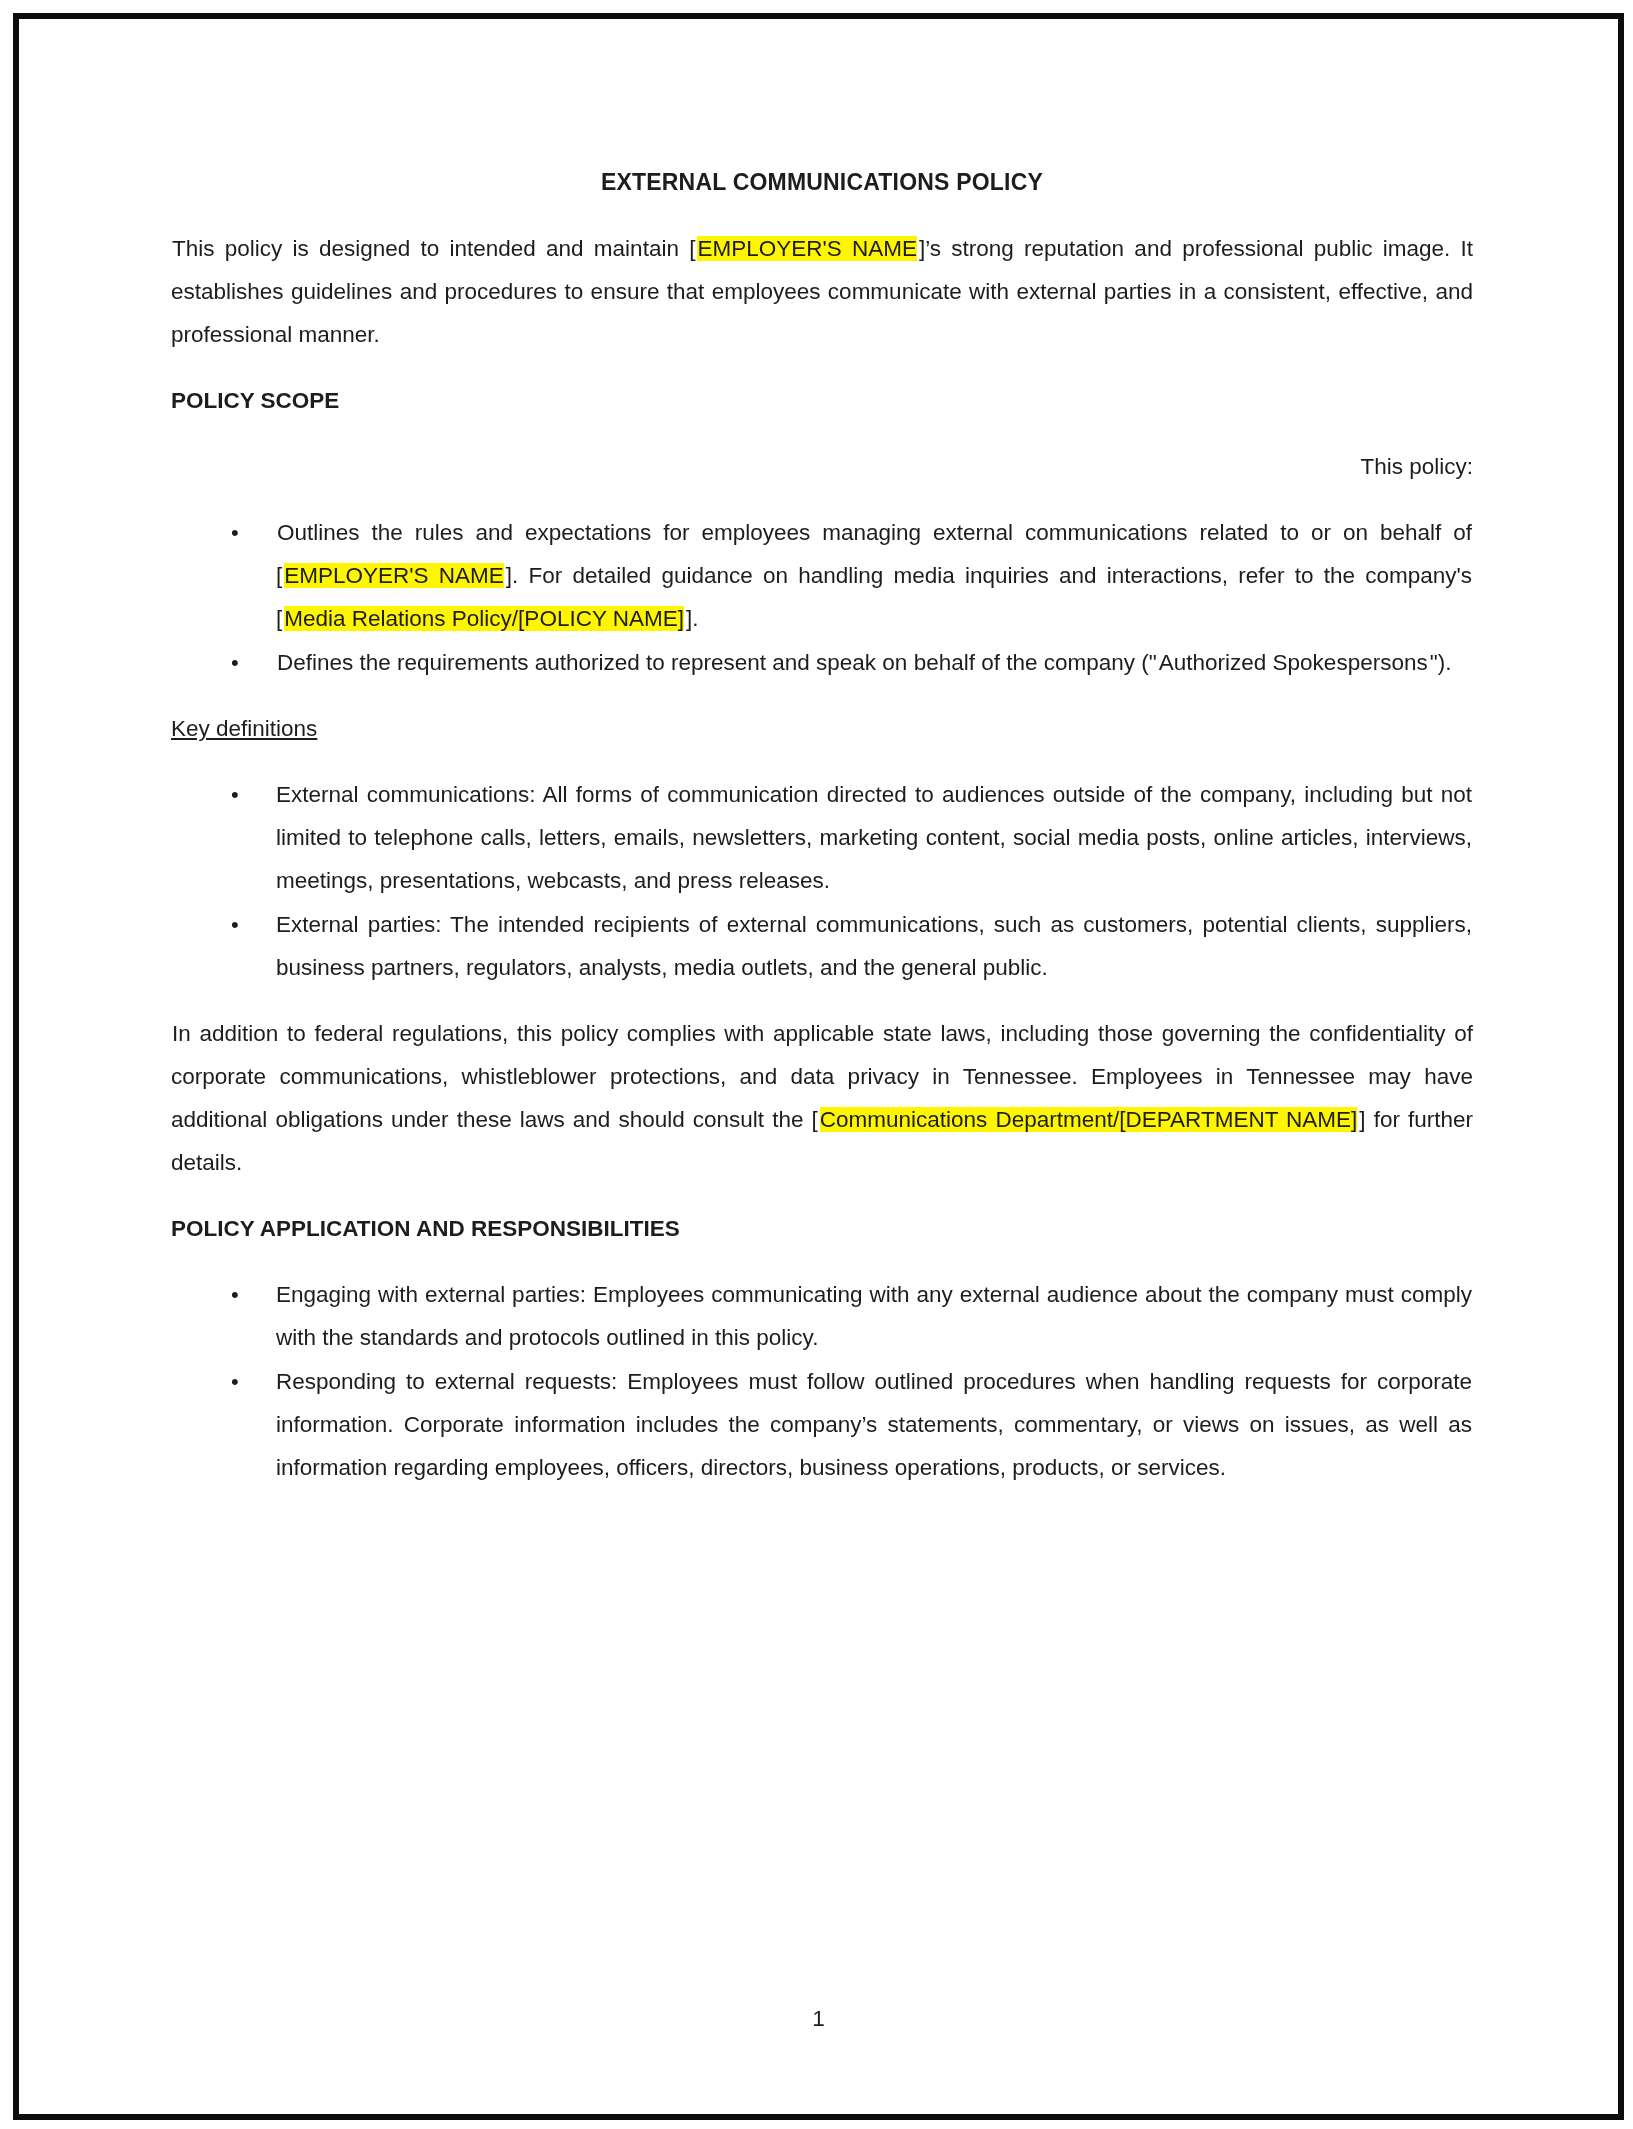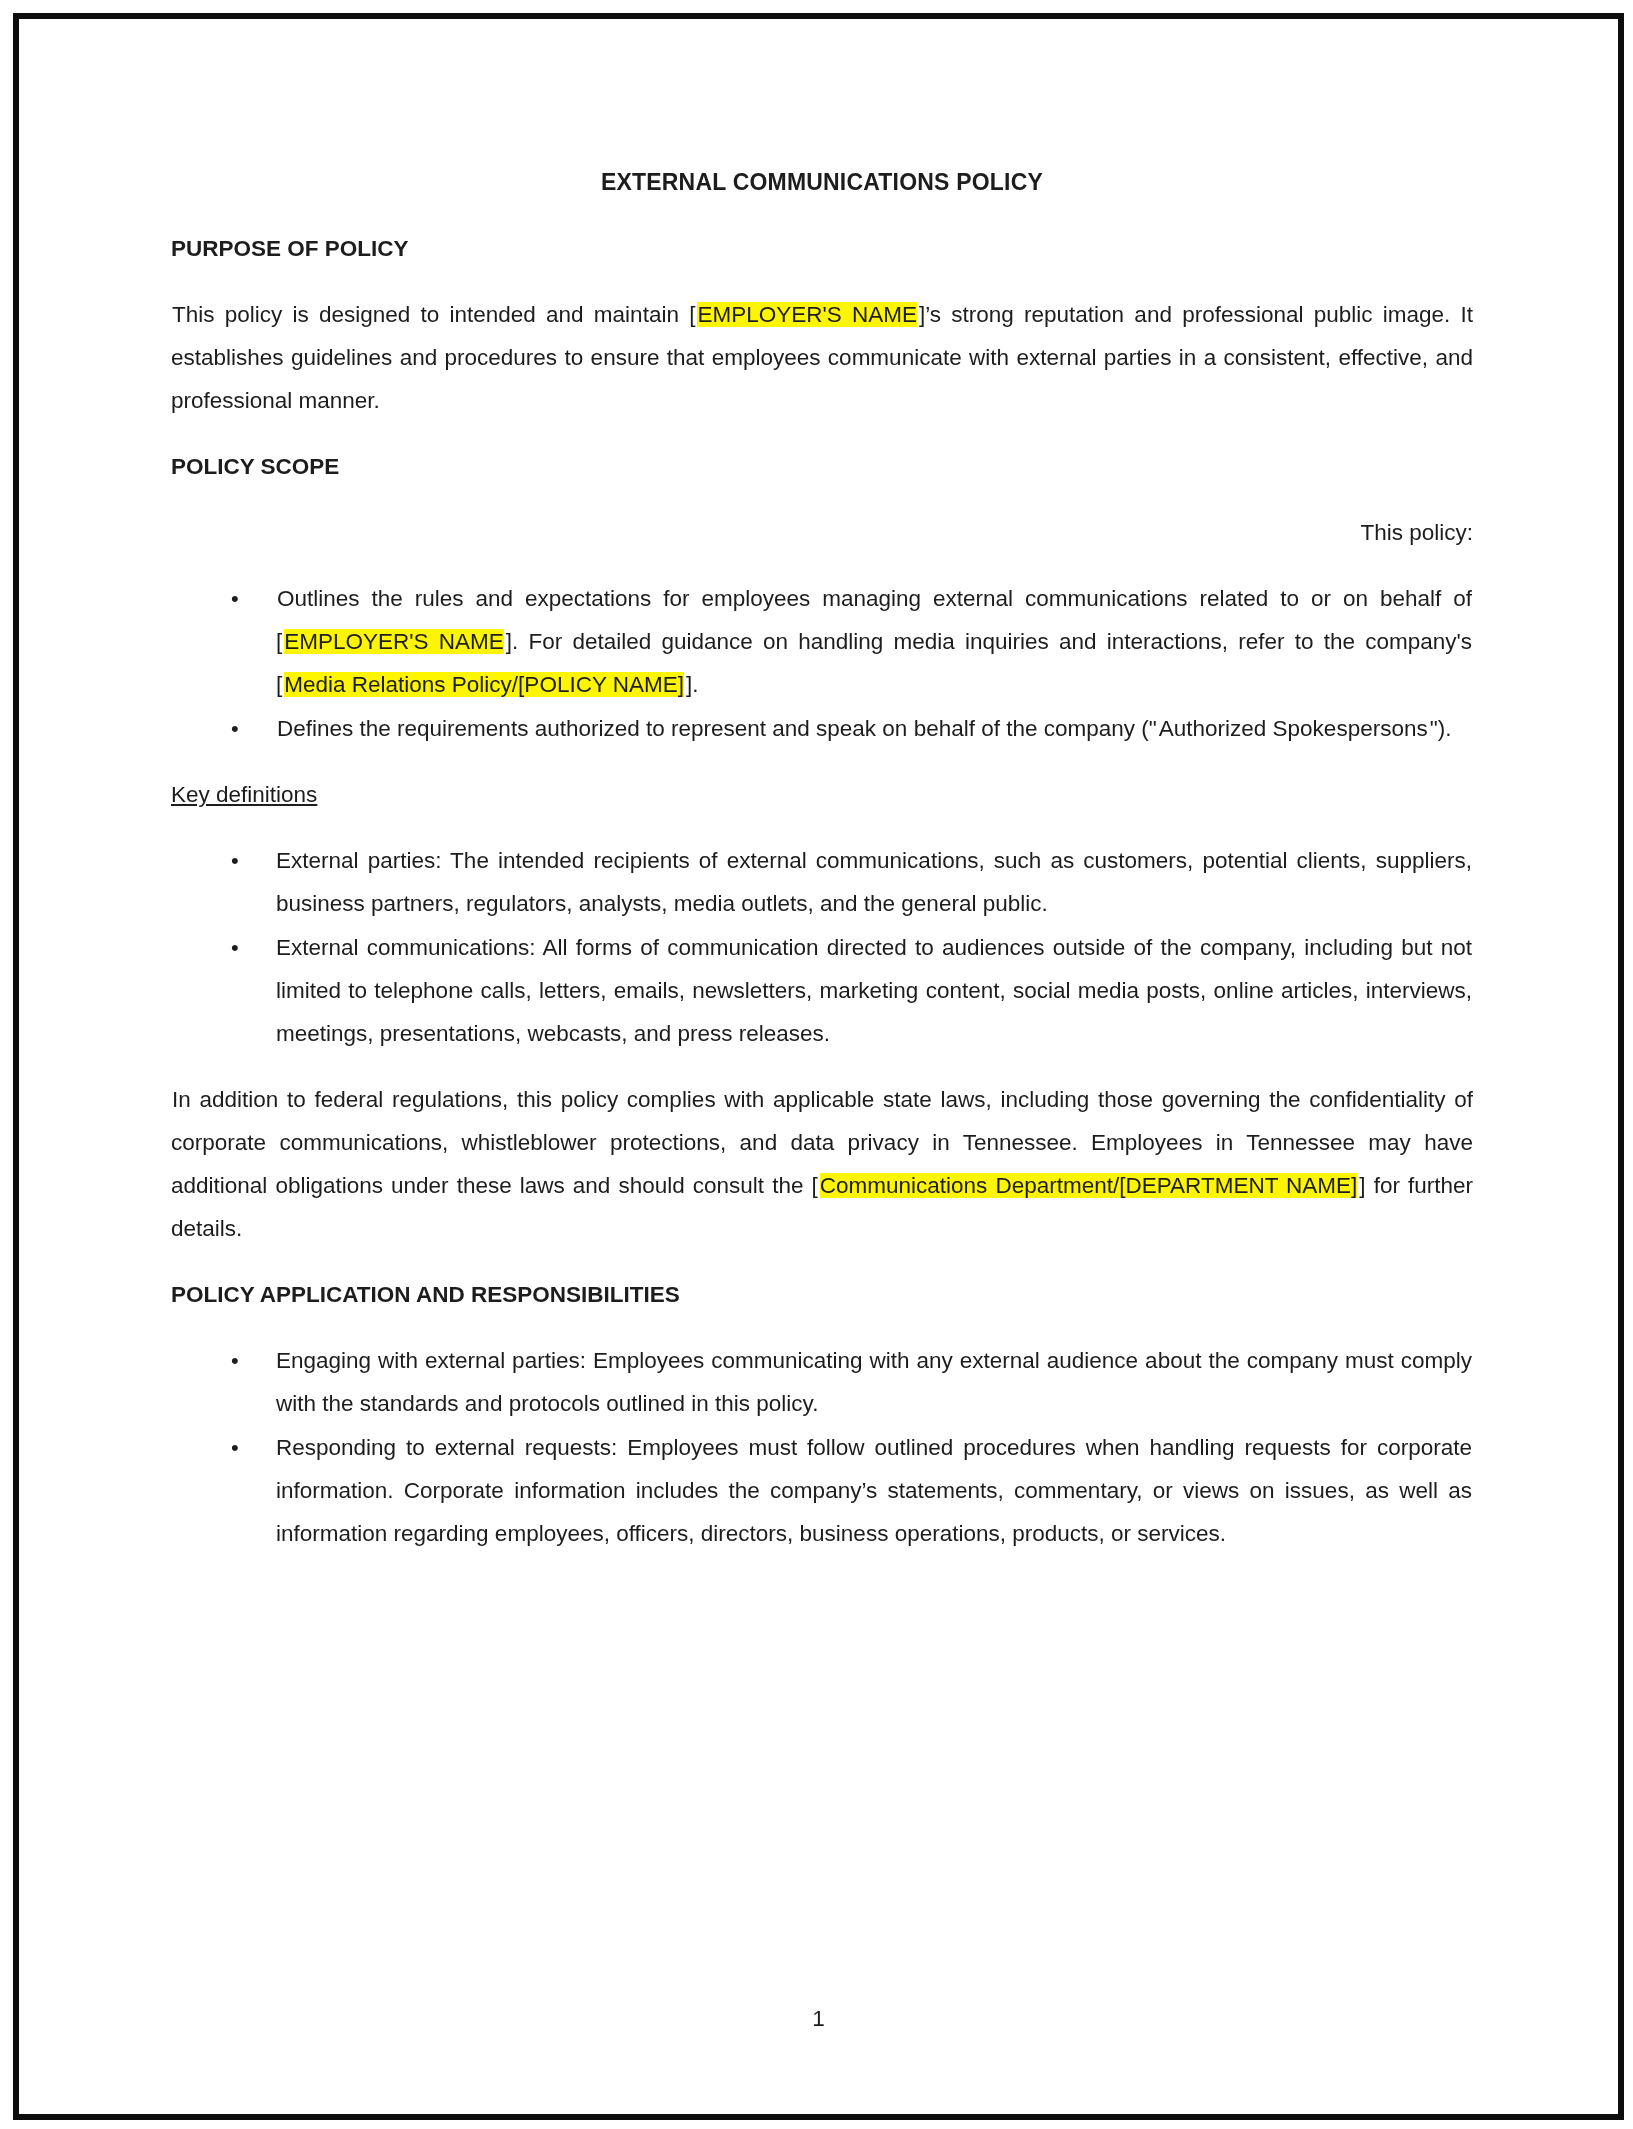--- a/index.html
+++ b/index.html
@@ -80,38 +80,37 @@
 </head>
 <body>
 
 <div class="page">
   <div class="page-border"></div>
 
   <main class="content">
 
     <h1 class="doc-title">EXTERNAL COMMUNICATIONS POLICY</h1>
 
-    <h2 class="heading">PURPOSE OF POLICY</h2>
 
     <p class="para"><span>This policy is designed to intended and maintain [</span><span class="hl">EMPLOYER'S NAME</span><span>]’s strong reputation and professional public image. It establishes guidelines and procedures to ensure that employees communicate with external parties in a consistent, effective, and professional manner.</span></p>
 
     <h2 class="heading">POLICY SCOPE</h2>
 
     <p class="para intro">This policy:</p>
 
     <ul class="bullets">
       <li><span>Outlines the rules and expectations for employees managing external communications related to or on behalf of [</span><span class="hl">EMPLOYER'S NAME</span><span>]. For detailed guidance on handling media inquiries and interactions, refer to the company's [</span><span class="hl">Media Relations Policy/[POLICY NAME]</span><span>].</span></li>
       <li><span>Defines the requirements authorized to represent and speak on behalf of the company ("</span><span class="bold">Authorized Spokespersons</span><span>").</span></li>
     </ul>
 
     <h3 class="subheading">Key definitions</h3>
 
     <ul class="bullets">
+      <li>External communications: All forms of communication directed to audiences outside of the company, including but not limited to telephone calls, letters, emails, newsletters, marketing content, social media posts, online articles, interviews, meetings, presentations, webcasts, and press releases.</li>
       <li>External parties: The intended recipients of external communications, such as customers, potential clients, suppliers, business partners, regulators, analysts, media outlets, and the general public.</li>
-      <li>External communications: All forms of communication directed to audiences outside of the company, including but not limited to telephone calls, letters, emails, newsletters, marketing content, social media posts, online articles, interviews, meetings, presentations, webcasts, and press releases.</li>
     </ul>
 
     <p class="para"><span>In addition to federal regulations, this policy complies with applicable state laws, including those governing the confidentiality of corporate communications, whistleblower protections, and data privacy in Tennessee. Employees in Tennessee may have additional obligations under these laws and should consult the [</span><span class="hl">Communications Department/[DEPARTMENT NAME]</span><span>] for further details.</span></p>
 
     <h2 class="heading">POLICY APPLICATION AND RESPONSIBILITIES</h2>
 
 
     <ul class="bullets">
       <li>Engaging with external parties: Employees communicating with any external audience about the company must comply with the standards and protocols outlined in this policy.</li>
       <li>Responding to external requests: Employees must follow outlined procedures when handling requests for corporate information. Corporate information includes the company’s statements, commentary, or views on issues, as well as information regarding employees, officers, directors, business operations, products, or services.</li>

